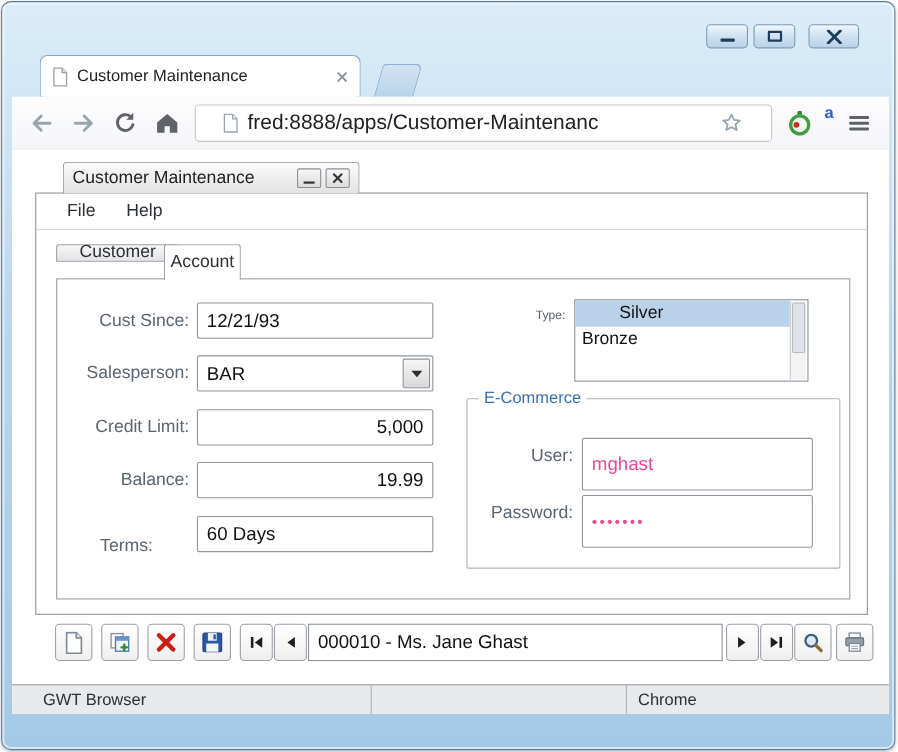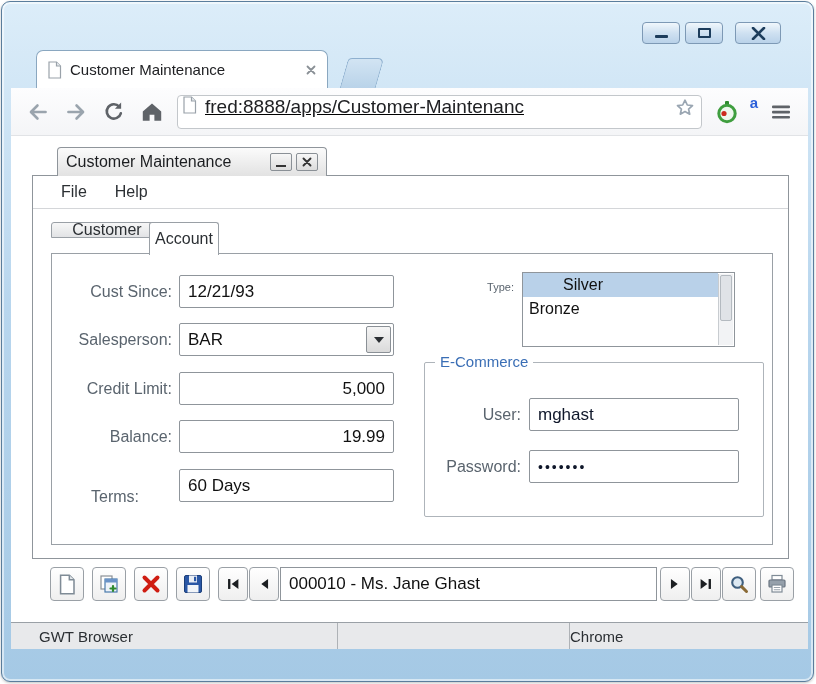--- a/index.html
+++ b/index.html
@@ -28,21 +28,21 @@
     border-radius:4px 6px 0 0; transform:skewX(-16deg); }
 
   
   .content { position:absolute; left:9px; top:86px; width:797px; height:561px; background:#fff; overflow:hidden; }
 
   .toolbar { position:absolute; left:0; top:0; width:100%; height:48px;
     background:linear-gradient(#fdfdfe,#f4f5f7); border-bottom:1px solid #e1e3e6;
     display:flex; align-items:center; padding:0 10px; gap:4px; }
   .nav-btn { width:34px; height:34px; display:flex; align-items:center; justify-content:center; border-radius:4px; }
   .addressbar { flex:1; height:34px; background:#fff; border:1px solid #c3c7cb; border-radius:4px;
-    display:flex; gap:8px; padding:0 4px; margin:0 4px; min-width:0;text-decoration:underline; }
+    display:flex; align-items:center; gap:8px; padding:0 24px; margin:0 4px; min-width:0; }
   .url { font-size:19px; color:#202124; flex:1; white-space:nowrap; overflow:hidden; }
   .badge { font-size:15px; font-weight:bold; color:#2b5fd9; transform:translateY(-9px); display:inline-block; padding:0 2px; }
 
   .page { position:absolute; left:0; top:48px; width:100%; height:486px; background:#fff; }
 
   
   .app-title { position:absolute; left:46px; top:11px; width:270px; height:29px; z-index:2;
     background:linear-gradient(#fbfbfb,#e2e2e2); border:1px solid #8f959b; border-bottom:none; border-radius:4px 4px 0 0;
     display:flex; align-items:center; padding:0 8px; gap:4px; }
   .app-title-text { flex:1; font-size:16px; color:#1c1e21; white-space:nowrap; overflow:hidden; }
@@ -80,36 +80,36 @@
   .type-label { position:absolute; left:390px; top:27px; width:72px; text-align:right; font-size:11px; color:#5a646e; }
   .listbox { position:absolute; left:470px; top:18px; width:213px; height:75px; border:1px solid #8f959b; background:#fff; }
   .list-item { height:24px; line-height:24px; font-size:16px; color:#111; padding-left:6px; margin-right:16px; white-space:nowrap; }
   .list-item.selected { background:#b9d1e9;padding-left:40px; }
   .sb { position:absolute; top:1px; right:1px; bottom:1px; width:15px; background:#f2f3f5; border-left:1px solid #c8ccd0; }
   .sb-thumb { position:absolute; top:1px; left:1px; width:12px; height:46px; background:#e0e3e7; border:1px solid #b4bac0; border-radius:2px; }
 
   .fieldset { position:absolute; left:372px; top:108px; width:340px; height:155px; border:1px solid #aeb4ba; border-radius:2px; }
   .legend { position:absolute; left:10px; top:-10px; background:#fff; padding:0 5px; font-size:15px; color:#3a6eb5; }
   .fs-label { position:absolute; width:94px; text-align:right; font-size:16px; color:#5a646e; }
-  .fs-input { position:absolute; left:104px; width:210px; height:33px; border:1px solid #8f959b; border-radius:2px;
-    font-family:"Liberation Sans",sans-serif; font-size:17px; color:#0f172a; padding:0 8px; }
+  .fs-input { position:absolute; left:104px; width:210px; height:48px; border:1px solid #8f959b; border-radius:2px;
+    font-family:"Liberation Sans",sans-serif; font-size:17px; color:#ec4899; padding:0 8px; }
   .fs-input.pwd { font-size:14px; letter-spacing:2px; }
 
   
   .bottom-bar { position:absolute; left:0; top:426px; width:100%; height:56px; }
   .tb-btn { position:absolute; top:5px; width:34px; height:34px; border:1px solid #9aa0a6; border-radius:4px;
     background:linear-gradient(#ffffff,#efefef); display:flex; align-items:center; justify-content:center; }
   .tb-btn.sm { width:30px; }
   .rec-box { position:absolute; left:269px; top:5px; width:377px; height:34px; border:1px solid #8f959b; background:#fff;
     font-size:17px; color:#111; line-height:32px; padding-left:8px; white-space:nowrap; overflow:hidden; }
 
   
   .statusbar { position:absolute; left:0; top:534px; width:100%; height:27px; background:#e8e9eb;
     border-top:1px solid #9aa0a6; display:flex; font-size:15px; color:#2b2f33; }
-  .sb-cell { height:100%; display:flex; align-items:center; padding-left:0; }
+  .sb-cell { height:100%; display:flex; align-items:center; padding-left:10px; }
   .sb-cell.c1 { width:326px; padding-left:28px; }
   .sb-cell.c2 { width:232px; border-left:1px solid #aeb2b6; }
   .sb-cell.c3 { flex:1; border-left:1px solid #aeb2b6; }
 
   svg { display:block; }
 </style>
 </head>
 <body>
 
 <div class="stage">

